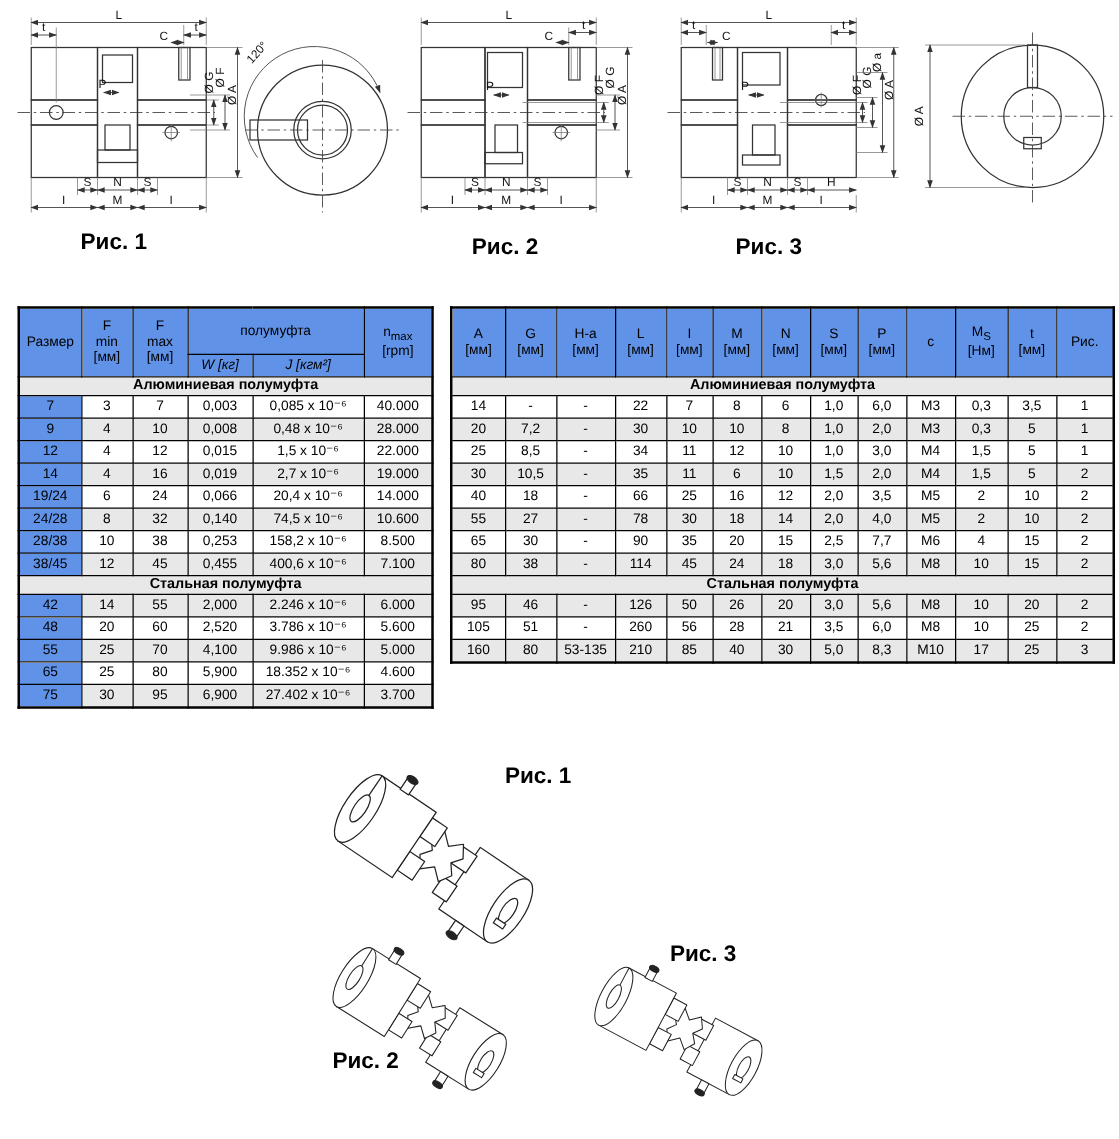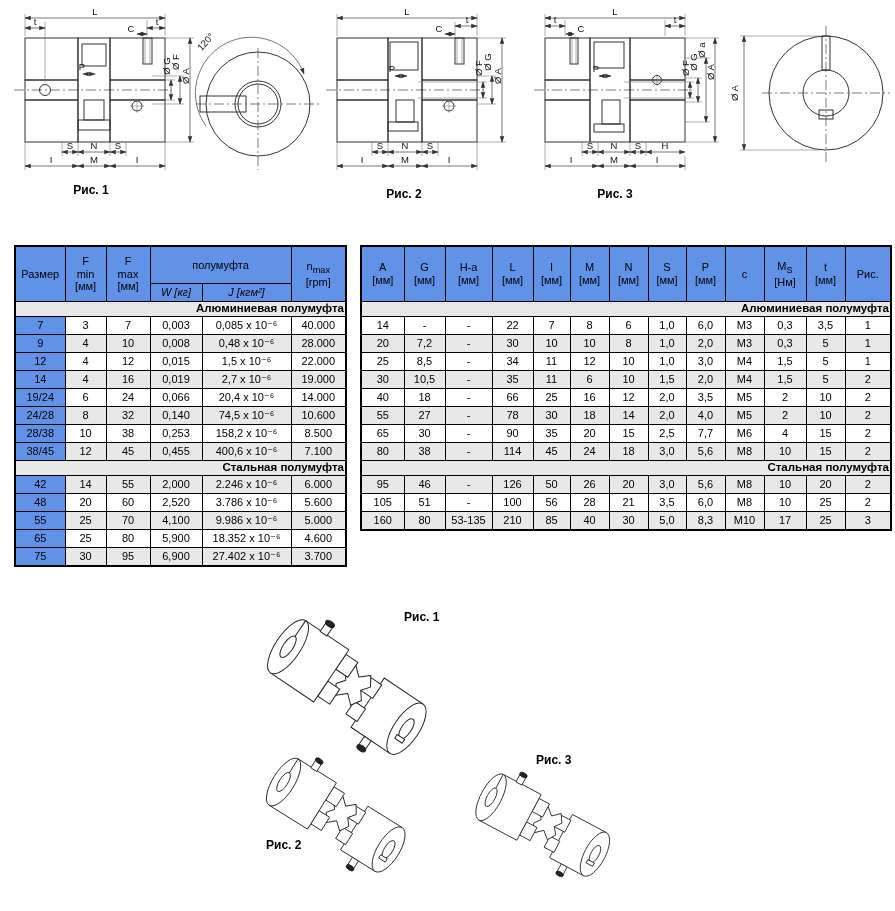--- a/index.html
+++ b/index.html
@@ -1,34 +1,34 @@
 <!DOCTYPE html>
 <html><head>
 <meta charset="utf-8">
 <style>
   html,body{margin:0;padding:0;background:#fff;}
   .page{position:relative;width:895px;height:911px;background:#fff;overflow:hidden;
         font-family:"Liberation Sans","DejaVu Sans",sans-serif;color:#000;}
   .abs{position:absolute;}
-  .cap{position:absolute;font-weight:bold;font-size:12px;white-space:nowrap;}
+  .cap{position:absolute;font-weight:bold;font-size:18px;white-space:nowrap;}
   .cap.center{transform:translateX(-50%);}
   
   table{position:absolute;border-collapse:collapse;table-layout:fixed;border:2px solid #000;}
   th,td{border:1px solid #000;text-align:center;vertical-align:middle;padding:0 1px;
         font-size:11px;line-height:1.15;overflow:hidden;background:#fff;}
   thead th{background:#6092E8;font-weight:normal;white-space:pre-line;}
   #left-table{left:14px;top:245px;width:331px;}
   #right-table{left:360px;top:245px;width:530px;}
   #left-table tr.h-top th{height:36px;}
   #left-table tr.h-sub th{height:17px;font-style:italic;}
   #right-table thead th{height:54px;}
   tbody td{height:17px;}
   tr.alt td{background:#E8E8E8;}
   td.size-cell{background:#6092E8 !important;}
-  td.section-cell{background:#E8E8E8 !important;font-weight:bold;height:14px;font-size:11.5px;text-align:right;}
+  td.section-cell{background:#E8E8E8 !important;font-weight:bold;height:14px;font-size:11.5px;}
   
   .ol{stroke:#333;stroke-width:1;fill:none;}
   .cl{stroke:#444;stroke-width:0.7;stroke-dasharray:10 3 2 3;fill:none;}
   .dim{stroke:#555;stroke-width:0.8;fill:none;}
   .ext{stroke:#777;stroke-width:0.6;fill:none;}
   .dt{font-family:"Liberation Sans","DejaVu Sans",sans-serif;font-size:9.5px;fill:#111;}
   .art{stroke:#222;stroke-width:1.1;fill:#fff;stroke-linejoin:round;}
 </style>
 </head>
 <body>
@@ -641,21 +641,21 @@
           <td>5,6</td>
           <td>M8</td>
           <td>10</td>
           <td>20</td>
           <td>2</td>
         </tr>
         <tr>
           <td>105</td>
           <td>51</td>
           <td>-</td>
-          <td>100</td>
+          <td>260</td>
           <td>56</td>
           <td>28</td>
           <td>21</td>
           <td>3,5</td>
           <td>6,0</td>
           <td>M8</td>
           <td>10</td>
           <td>25</td>
           <td>2</td>
         </tr>

